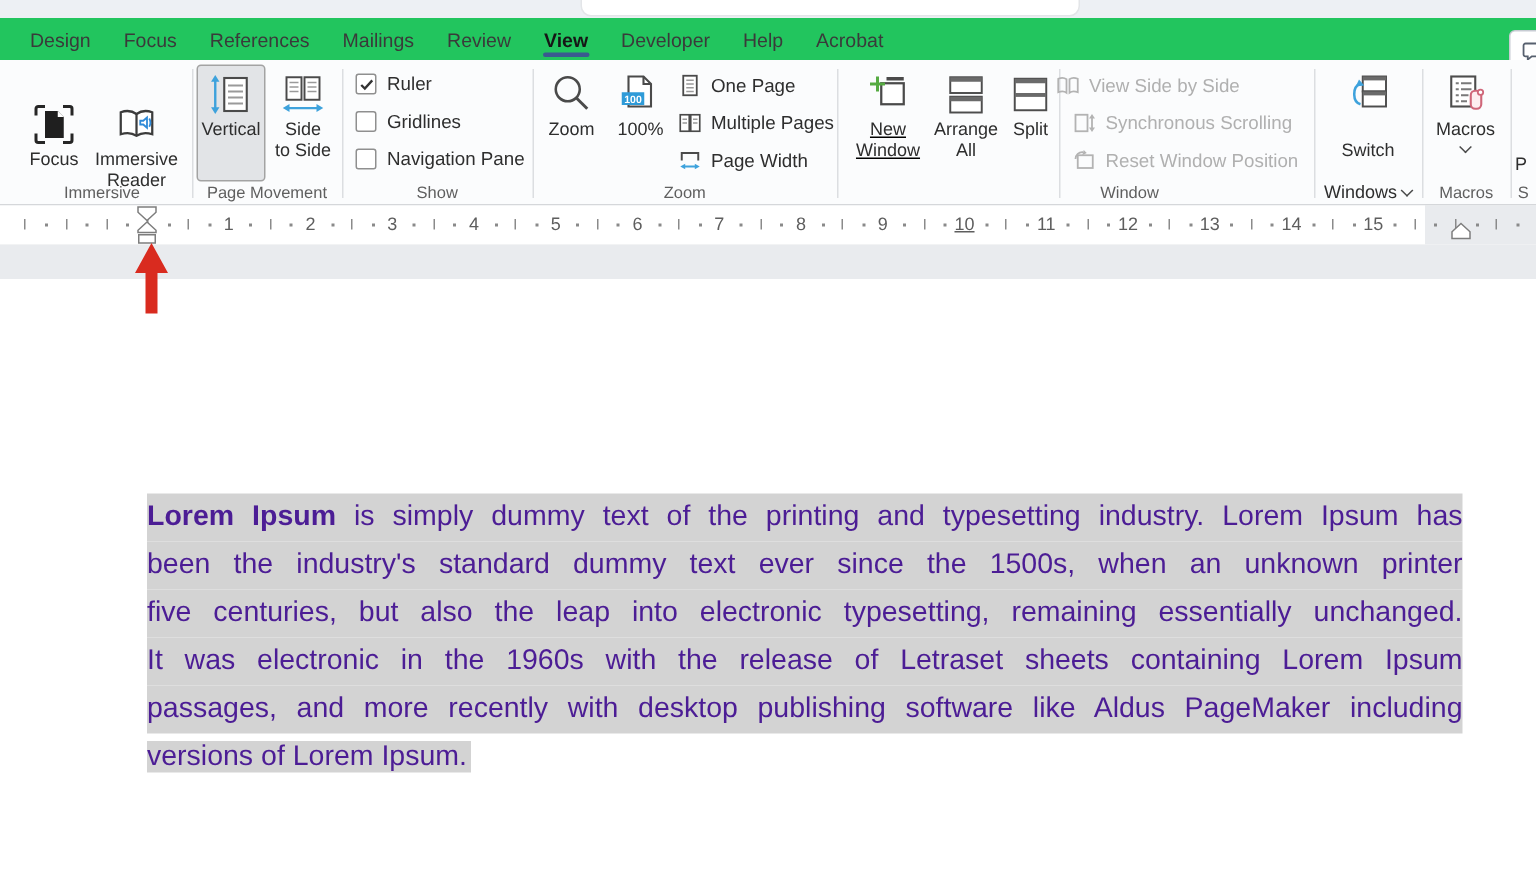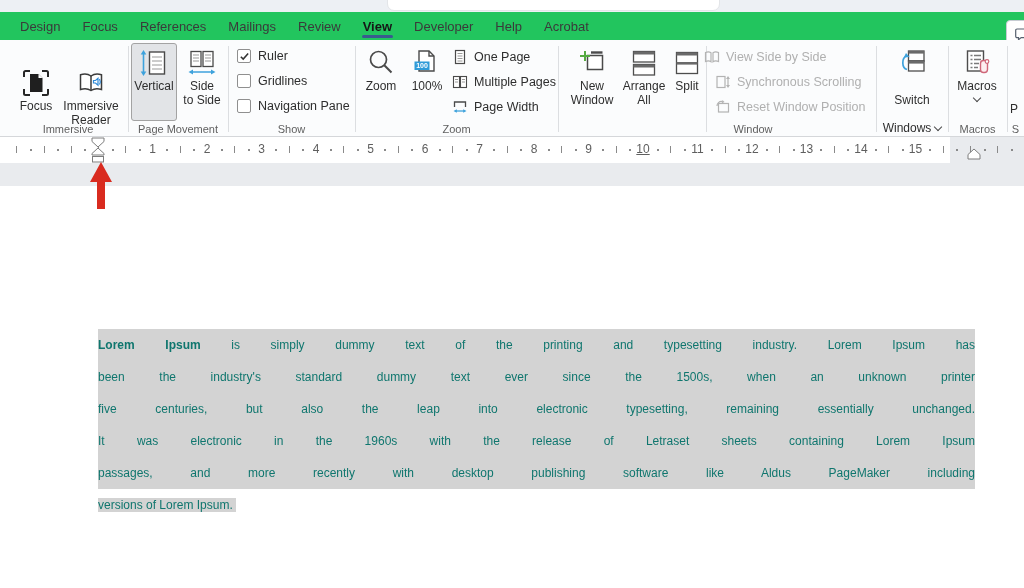--- a/index.html
+++ b/index.html
@@ -39,21 +39,21 @@
   .tick{position:absolute;background:#8a8a8a;}
   .tick.dot{width:2px;height:2px;top:12px;}
   .tick.half{width:1px;height:7px;top:9px;}
   .rnum{position:absolute;top:5px;transform:translateX(-50%);font-size:12px;color:#5e5e5e;}
   .marker{position:absolute;top:0;}
 
   
   .docband{position:absolute;left:0;top:163px;width:1024px;height:23px;background:#e9ebee;}
   .page{position:absolute;left:0;top:186px;width:1024px;height:402px;background:#fff;}
   .para{position:absolute;left:98px;top:143px;width:877px;}
-  .line{font-size:12px;line-height:32px;color:#0f766e;background:#d3d3d3;text-align:justify;text-align-last:justify;}
+  .line{font-size:19px;line-height:32px;color:#4c1d95;background:#d3d3d3;text-align:justify;text-align-last:justify;}
   .line b{font-weight:700;}
   .line.last{background:transparent;text-align-last:left;}
   .line.last .hl{background:#d3d3d3;padding-right:3px;}
   .red-arrow{position:absolute;left:89px;top:162px;}
 </style>
 </head>
 <body>
 
 <div class="screen">
 
@@ -191,21 +191,21 @@
           <polygon points="1.5,12 4.8,10.2 4.8,13.8" fill="#3ea2dc"></polygon>
           <polygon points="14.5,12 11.2,10.2 11.2,13.8" fill="#3ea2dc"></polygon>
         </svg>
         <span>Page Width</span>
       </div>
       <div class="glabel">Zoom</div>
     </div>
     <div class="sep" style="left:558px;"></div>
 
     <div class="grp" style="left:558px;width:390px;">
-      <div class="bigbtn" style="left:5px;width:58px;">
+      <div class="bigbtn" style="left:5px;width:58px;text-decoration:underline;">
         <svg class="icon30" viewBox="0 0 30 30">
           <path d="M14 4.5h11.5" stroke="#4a4a4a" stroke-width="2.4"></path>
           <rect x="10.5" y="7.5" width="15" height="14" fill="#fff" stroke="#4a4a4a" stroke-width="1.5"></rect>
           <path d="M8 3v10M3 8h10" stroke="#56ab42" stroke-width="2"></path>
         </svg>
         <span class="lbl">New
 Window</span>
       </div>
       <div class="bigbtn" style="left:63px;width:46px;">
         <svg class="icon30" viewBox="0 0 30 30">

